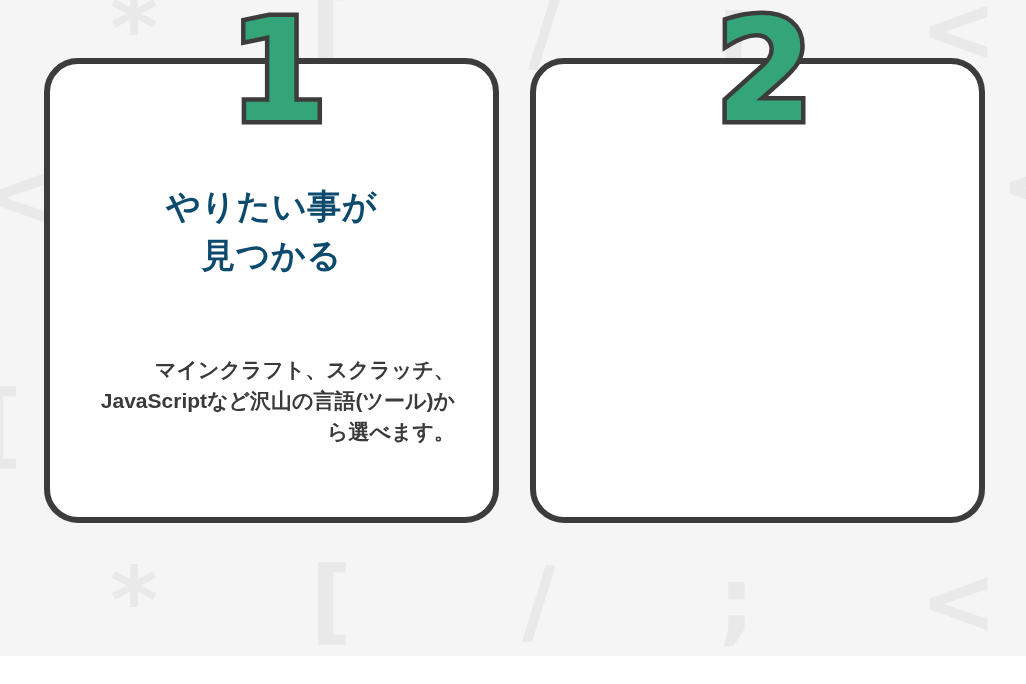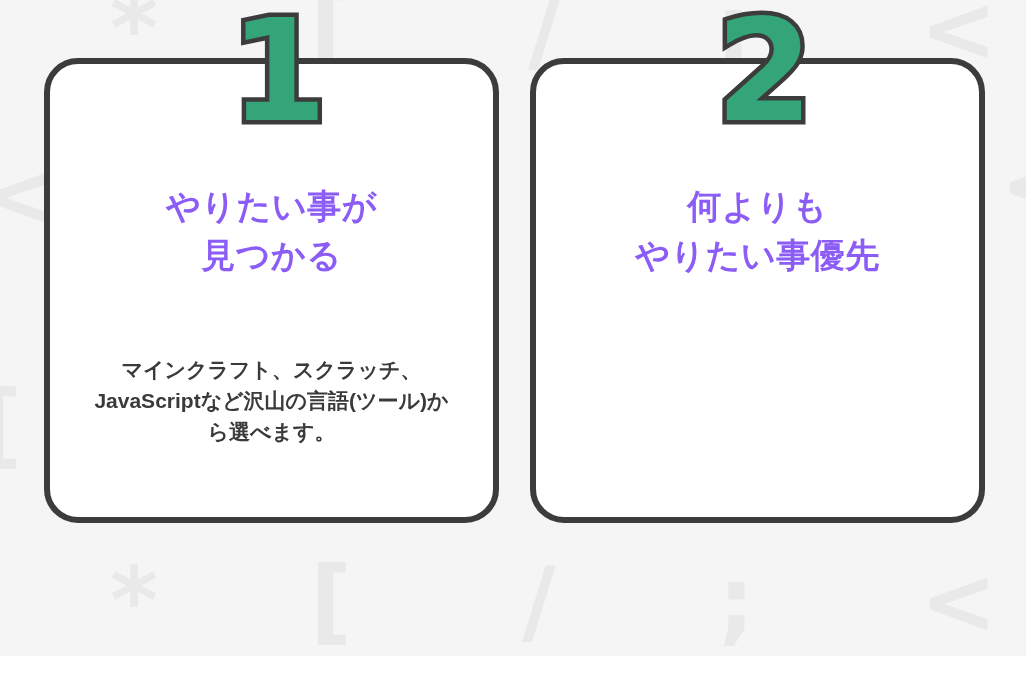--- a/index.html
+++ b/index.html
@@ -115,35 +115,35 @@
 
   .card-heading {
     position: absolute;
     left: 0;
     top: 118px;
     width: 100%;
     text-align: center;
     font-size: 34px;
     font-weight: 700;
     line-height: 1.45;
-    color: #8b5cf6;
+    color: #0c4a6e;
     letter-spacing: 0.5px;
     white-space: pre-line;
   }
 
   .card-body {
     position: absolute;
     left: 38px;
     right: 38px;
     top: 290px;
     font-size: 21px;
     font-weight: 700;
     line-height: 1.48;
     color: #3a3a3a;
-    text-align: center;
+    text-align: right;
     white-space: pre-line;
   }
 </style>
 </head>
 <body>
 
 <div id="stage">
 
   <div class="bg-panel"></div>
 
@@ -169,18 +169,16 @@
 
     <div class="card card-1">
       <div class="card-number">1</div>
       <div class="card-heading">やりたい事が
 見つかる</div>
       <div class="card-body">マインクラフト、スクラッチ、JavaScriptなど沢山の言語(ツール)から選べます。</div>
     </div>
 
     <div class="card card-2">
       <div class="card-number">2</div>
-      <div class="card-heading">何よりも
-やりたい事優先</div>
     </div>
 
   </div>
 </div>
 
 </body></html>

